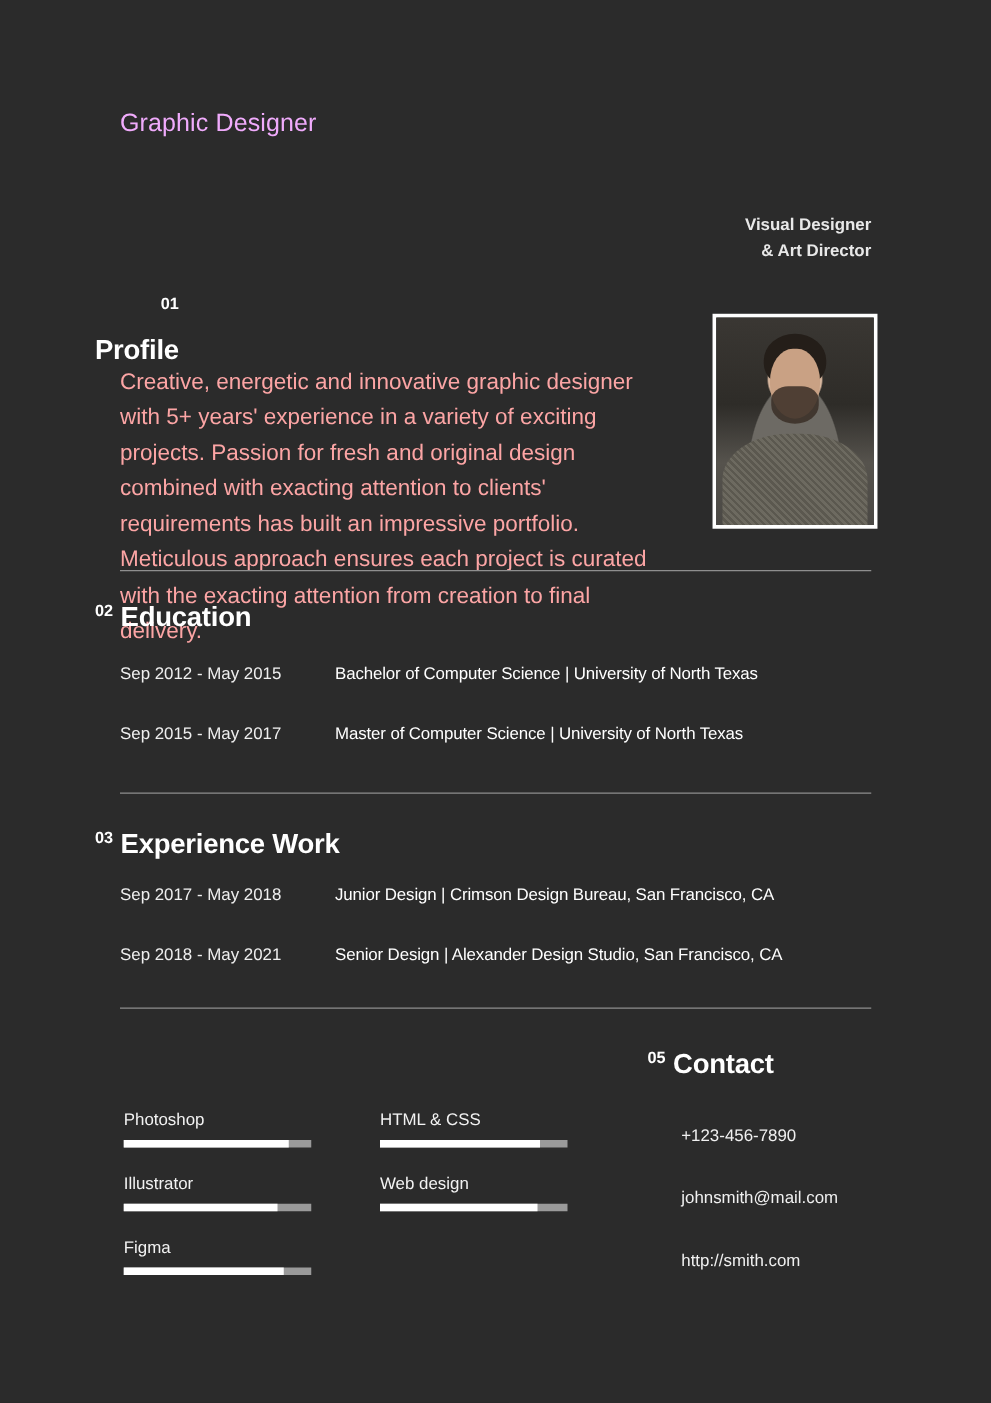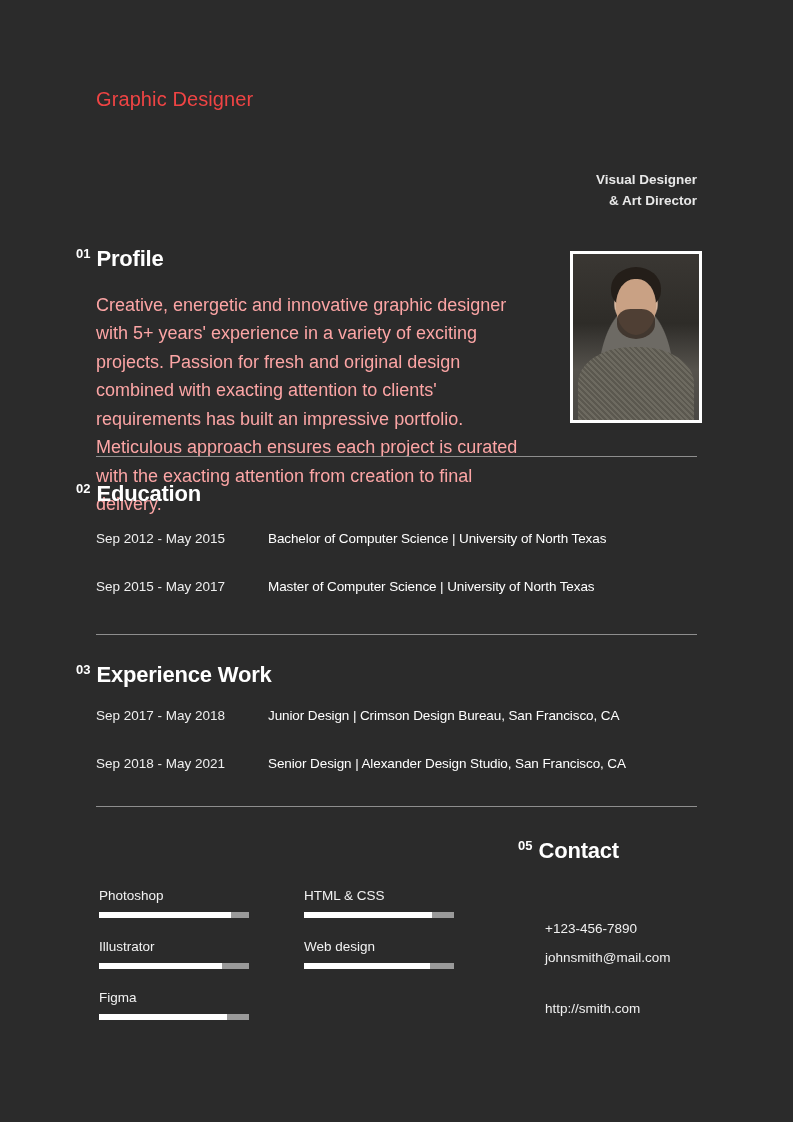--- a/index.html
+++ b/index.html
@@ -33,21 +33,21 @@
     font-weight: bold;
     letter-spacing: -0.5px;
     line-height: 1.05;
     margin: 0;
     color: #ffffff;
   }
   .role {
     font-size: 20px;
     font-weight: 400;
     margin-top: 12px;
-    color: #ef4444;
+    color: #f0abfc;
     letter-spacing: 0.1px;
   }
   .tagline {
     position: absolute;
     right: 0;
     top: 94px;
     text-align: right;
     font-size: 13.5px;
     line-height: 1.55;
     color: #e8e8e8;
@@ -204,21 +204,21 @@
 <div class="page">
 
   <div class="header">
     <div class="role">Graphic Designer</div>
     <div class="tagline">
       <div>Visual Designer</div>
       <div>&amp; Art Director</div>
     </div>
   </div>
 
-  <div class="section-head" style="left:76px; top:246px;">
+  <div class="section-head" style="left:76px; top:246px;flex-direction:column;">
     <span class="sec-num">01</span>
     <span class="sec-title">Profile</span>
   </div>
   <div class="profile-text">Creative, energetic and innovative graphic designer with 5+ years' experience in a variety of exciting projects. Passion for fresh and original design combined with exacting attention to clients' requirements has built an impressive portfolio. Meticulous approach ensures each project is curated with the exacting attention from creation to final delivery.</div>
 
   <div class="photo-frame">
     <div class="pic"></div>
     <div class="shoulders"></div>
     <div class="hair"></div>
     <div class="face"></div>
@@ -290,17 +290,17 @@
     <div class="bar-track">
       <div class="bar-fill" style="width: 84%;"></div>
     </div>
   </div>
 
   <div class="section-head" style="left:518px; top:838px;">
     <span class="sec-num">05</span>
     <span class="sec-title">Contact</span>
   </div>
 
-  <div class="contact-item" style="top:921px;">+123-456-7890</div>
+  <div class="contact-item" style="top:901px;">+123-456-7890</div>
   <div class="contact-item" style="top:950px;">johnsmith@mail.com</div>
   <div class="contact-item" style="top:1001px;">http://smith.com</div>
 
 </div>
 
 </body></html>

